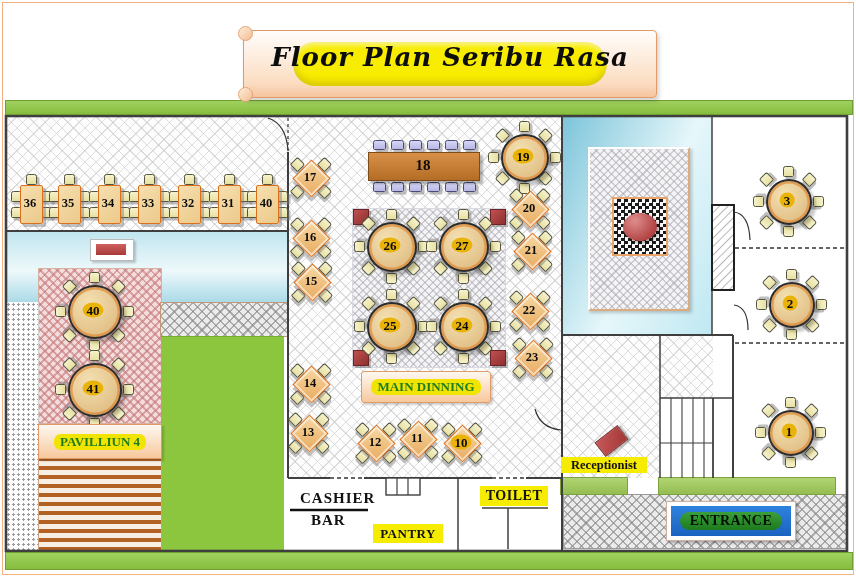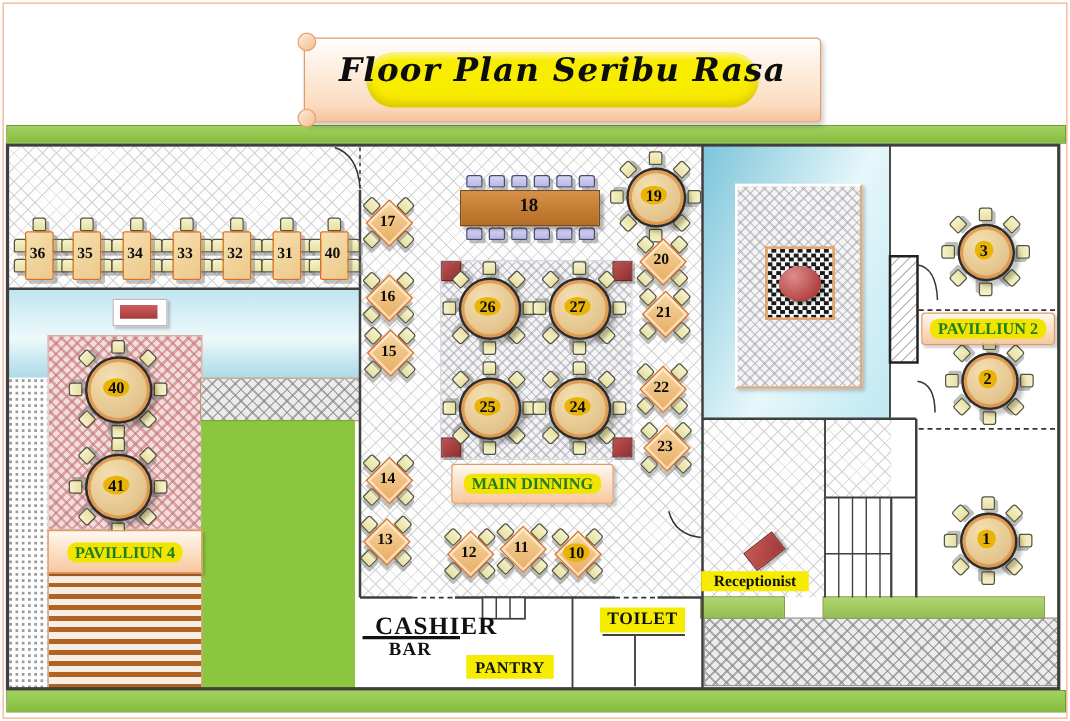--- a/index.html
+++ b/index.html
@@ -105,21 +105,21 @@
   #pav3-label{left:742px;top:121px;width:100px;height:26px;}
   #pav2-label{left:737px;top:250px;width:105px;height:24px;}
   #pav1-label{left:735px;top:343px;width:106px;height:27px;}
   #pav4-label{left:38px;top:424px;width:122px;height:33px;border-radius:0;}
   .ylabel{position:absolute;z-index:4;background:#f5ec00;color:#111;font-weight:bold;
      display:flex;align-items:center;justify-content:center;white-space:nowrap;}
   #receptionist-label{left:561px;top:457px;width:86px;height:16px;font-size:12.5px;}
   #pantry-label{left:373px;top:524px;width:70px;height:19px;font-size:13px;letter-spacing:.5px;}
   #toilet-label{left:480px;top:486px;width:68px;height:20px;font-size:14px;letter-spacing:.5px;}
   .txt{position:absolute;z-index:4;color:#111;font-weight:bold;white-space:nowrap;}
-  #cashier-text{left:300px;top:490px;font-size:20px;letter-spacing:1px;}
+  #cashier-text{left:300px;top:490px;font-size:15px;letter-spacing:1px;}
   #bar-text{left:311px;top:512px;font-size:15px;letter-spacing:1px;}
 
   
   #entrance-frame{position:absolute;left:666px;top:501px;width:128px;height:38px;background:#fff;
      border:1px solid #cdb0a0;box-shadow:2px 2px 3px rgba(0,0,0,.3);z-index:4;}
   #entrance-blue{position:absolute;inset:4px;background:linear-gradient(180deg,#2d82dd,#1c63c0);
      display:flex;align-items:center;justify-content:center;}
   #entrance-pill{background:linear-gradient(180deg,#3aa03a,#1e7a1e);border-radius:10px;
      padding:1px 10px;font-size:14px;font-weight:bold;color:#051005;letter-spacing:.5px;}
 
@@ -545,26 +545,28 @@
         <div class="chair" style="left: -17.935px; top: 8.93503px; transform: rotate(45deg);"></div>
         <div class="chair" style="left: -17.935px; top: -17.935px; transform: rotate(45deg);"></div>
         <div class="ttop diamond"></div>
         <span class="num">23</span>
       </div>
     </div>
 
   <div class="tag" id="main-dining-label">
     <span class="pill">MAIN DINNING</span>
     </div>
-  <div class="tag" id="pav2-label">
-    <span class="pill">PAVILLIUN 2</span>
-    </div>
   <div class="tag" id="pav4-label">
     <span class="pill">PAVILLIUN 4</span>
     </div>
 
   <div class="ylabel" id="receptionist-label">Receptionist</div>
   <div class="ylabel" id="pantry-label">PANTRY</div>
   <div class="ylabel" id="toilet-label">TOILET</div>
   <div class="txt" id="cashier-text">CASHIER</div>
   <div class="txt" id="bar-text">BAR</div>
 
+  <div id="entrance-frame">
+    <div id="entrance-blue">
+      <span id="entrance-pill">ENTRANCE</span>
+    </div>
+  </div>
 </div>
 
 </body></html>

